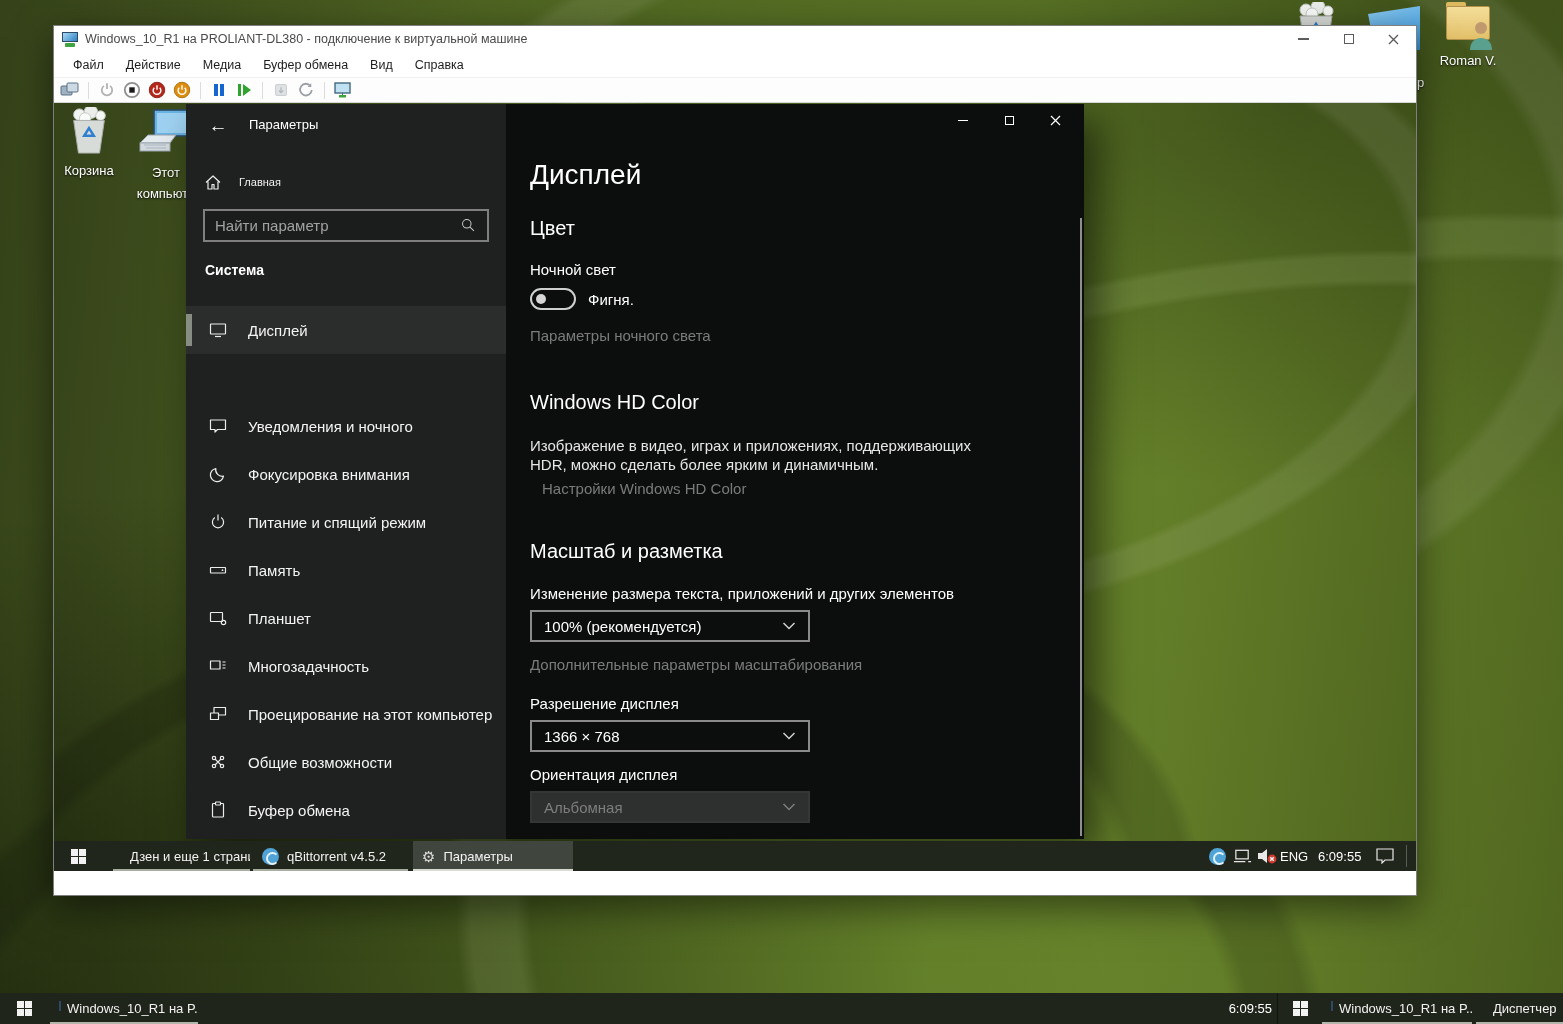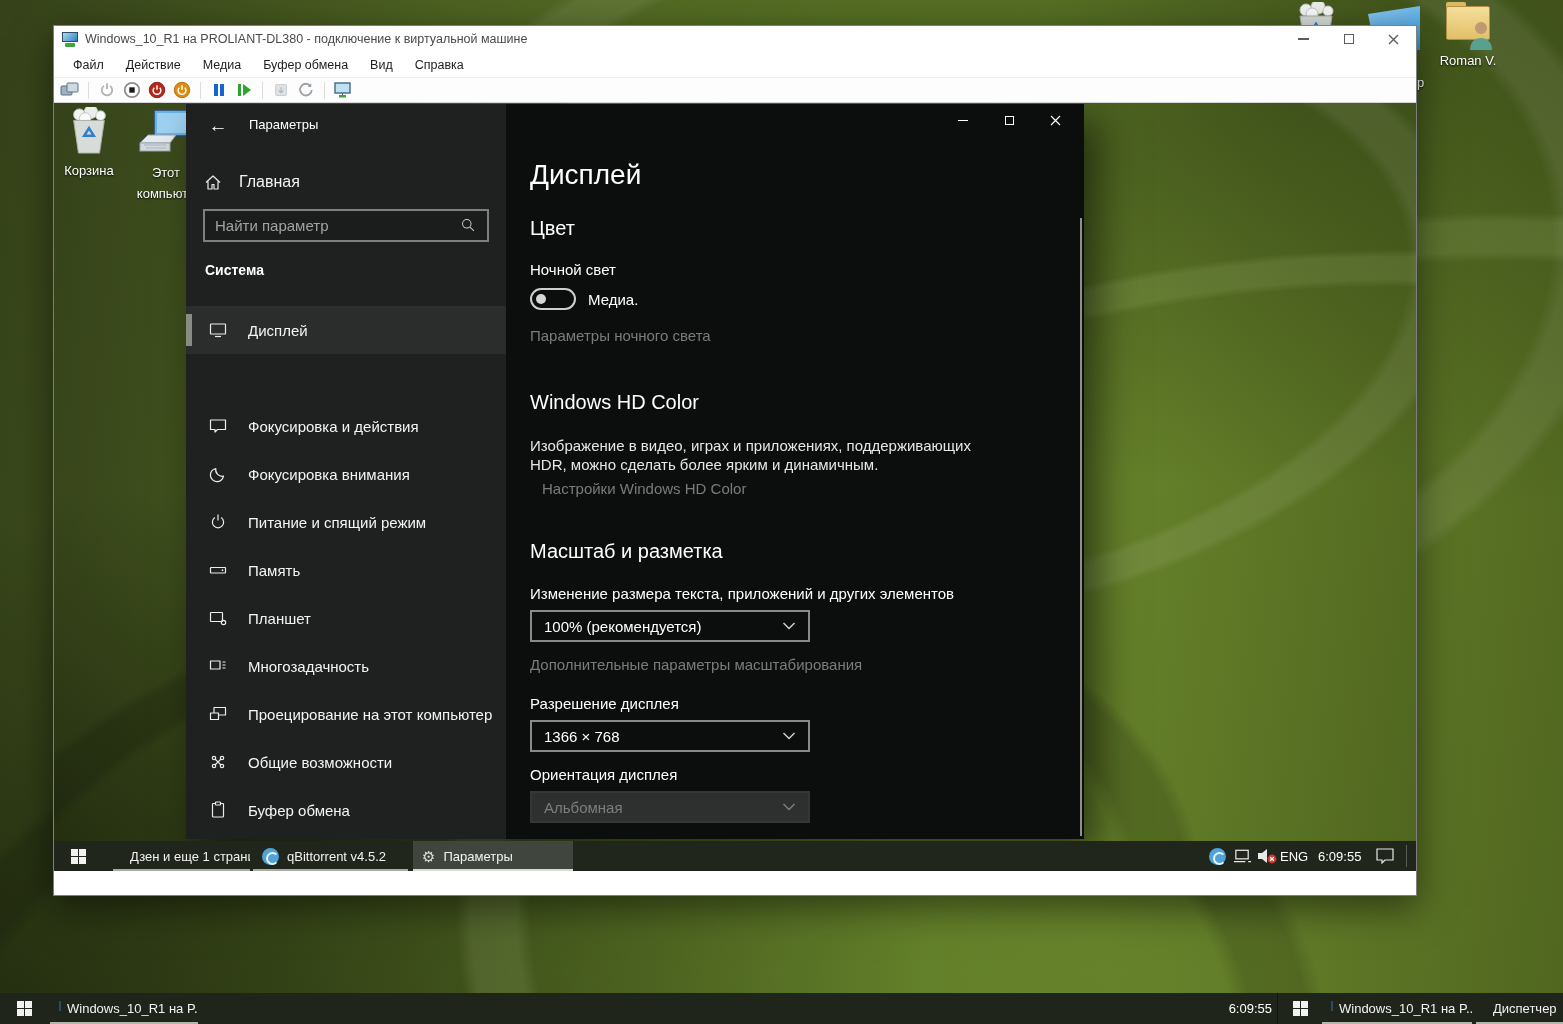--- a/index.html
+++ b/index.html
@@ -266,21 +266,21 @@
     <div class="abs" id="set">
 
       <div id="sb">
         <div class="abs" style="left:14px;top:7px;width:36px;height:30px;display:flex;align-items:center;justify-content:center;font-size:19px;color:#fff">←</div>
         <div class="abs" style="left:63px;top:13px;font-size:13px;color:#fff">Параметры</div>
 
         <div class="abs" style="left:17px;top:62px;height:32px;display:flex;align-items:center;gap:16px">
           <span class="sicon"><svg viewBox="0 0 20 20">
                 <path d="M3 10.5l7-6.5 7 6.5M5 9.5V17h4v-4.5h2V17h4V9.5"></path>
               </svg></span>
-          <span style="font-size:16px">Главная</span>
+          <span style="font-size:11px">Главная</span>
         </div>
 
         <div id="sbsearch">
           <input readonly="" placeholder="Найти параметр" style="">
           <span class="sicon" style="width:17px;height:17px"><svg viewBox="0 0 20 20" style="width:17px;height:17px;stroke:#c8c8c8">
                 <circle cx="8" cy="8" r="5"></circle>
                 <path d="M11.8 11.8l4.6 4.6"></path>
               </svg></span>
         </div>
 
@@ -290,21 +290,21 @@
           <span class="sicon"><svg viewBox="0 0 20 20">
                 <rect x="2.5" y="4" width="15" height="10" rx="0.5"></rect>
                 <path d="M7 16.5h6"></path>
               </svg></span>
           <span>Дисплей</span>
         </div>
         <div class="navitem" style="top:298px">
           <span class="sicon"><svg viewBox="0 0 20 20">
                 <path d="M2.5 4h15v9.5h-8L7 16v-2.5H2.5z"></path>
               </svg></span>
-          <span>Фокусировка и действия</span>
+          <span>Уведомления и ночного</span>
         </div>
         <div class="navitem" style="top:346px">
           <span class="sicon"><svg viewBox="0 0 20 20">
                 <path d="M15.5 12.2A6.6 6.6 0 017.8 4.5a6.6 6.6 0 107.7 7.7z"></path>
               </svg></span>
           <span>Фокусировка внимания</span>
         </div>
         <div class="navitem" style="top:394px">
           <span class="sicon"><svg viewBox="0 0 20 20">
                 <path d="M6.8 5.6a5.6 5.6 0 106.4 0"></path>
@@ -374,21 +374,21 @@
             </div>
         </div>
 
         <div class="abs h1" style="left:24px;top:55px">Дисплей</div>
 
         <div class="abs h2" style="left:24px;top:113px">Цвет</div>
         <div class="abs lbl" style="left:24px;top:157px">Ночной свет</div>
         <div class="toggle" style="top:184px">
             <span class="knob"></span>
           </div>
-        <div class="abs lbl" style="left:82px;top:187px">Медиа.</div>
+        <div class="abs lbl" style="left:82px;top:187px">Фигня.</div>
         <div class="abs dim" style="left:24px;top:223px">Параметры ночного света</div>
 
         <div class="abs h2" style="left:24px;top:287px">Windows HD Color</div>
         <div class="abs bodytx" style="left:24px;top:332px;width:480px">
           <div>Изображение в видео, играх и приложениях, поддерживающих</div>
           <div>HDR, можно сделать более ярким и динамичным.</div>
         </div>
         <div class="abs dim" style="left:36px;top:376px">Настройки Windows HD Color</div>
 
         <div class="abs h2" style="left:24px;top:436px">Масштаб и разметка</div>

